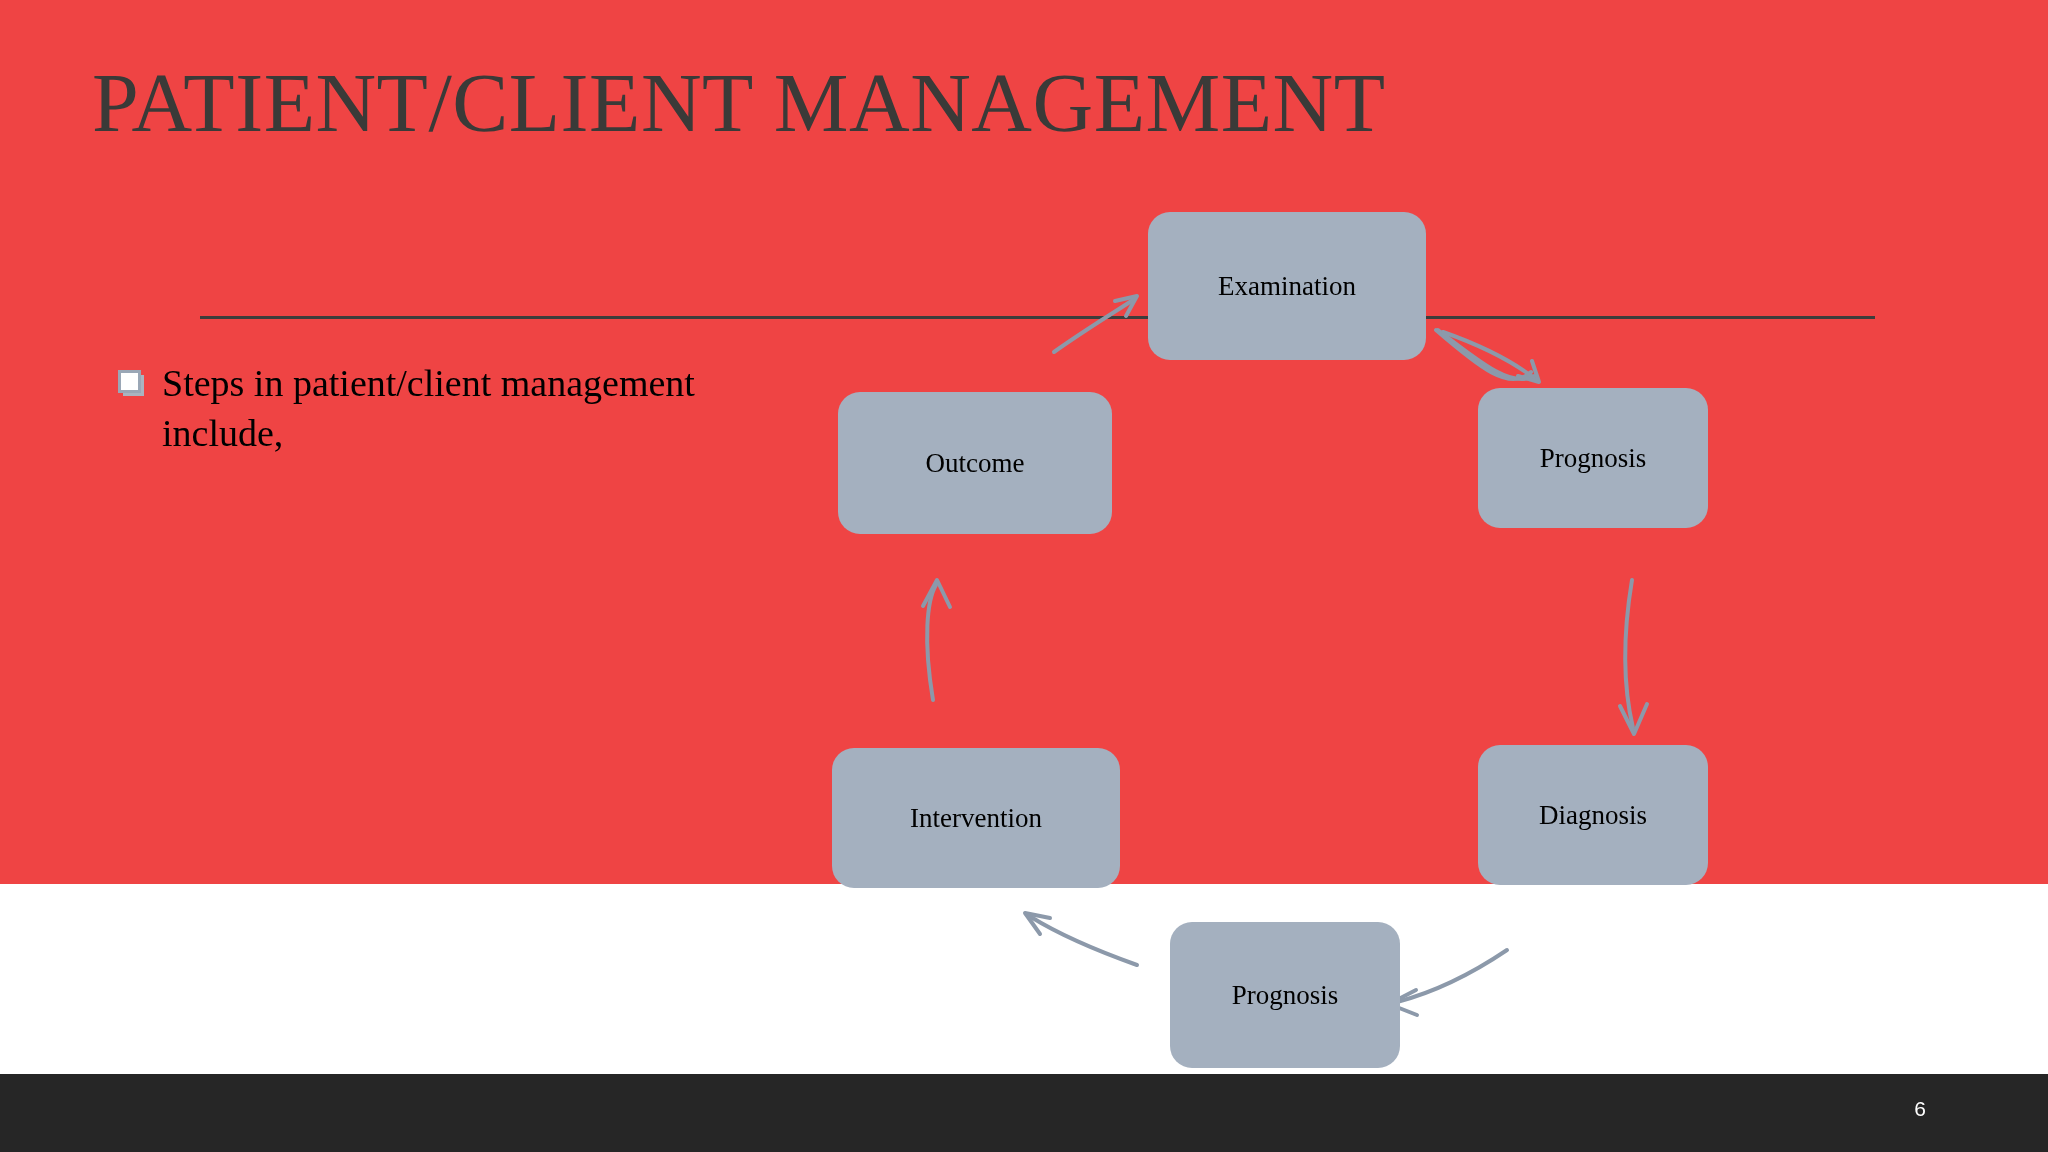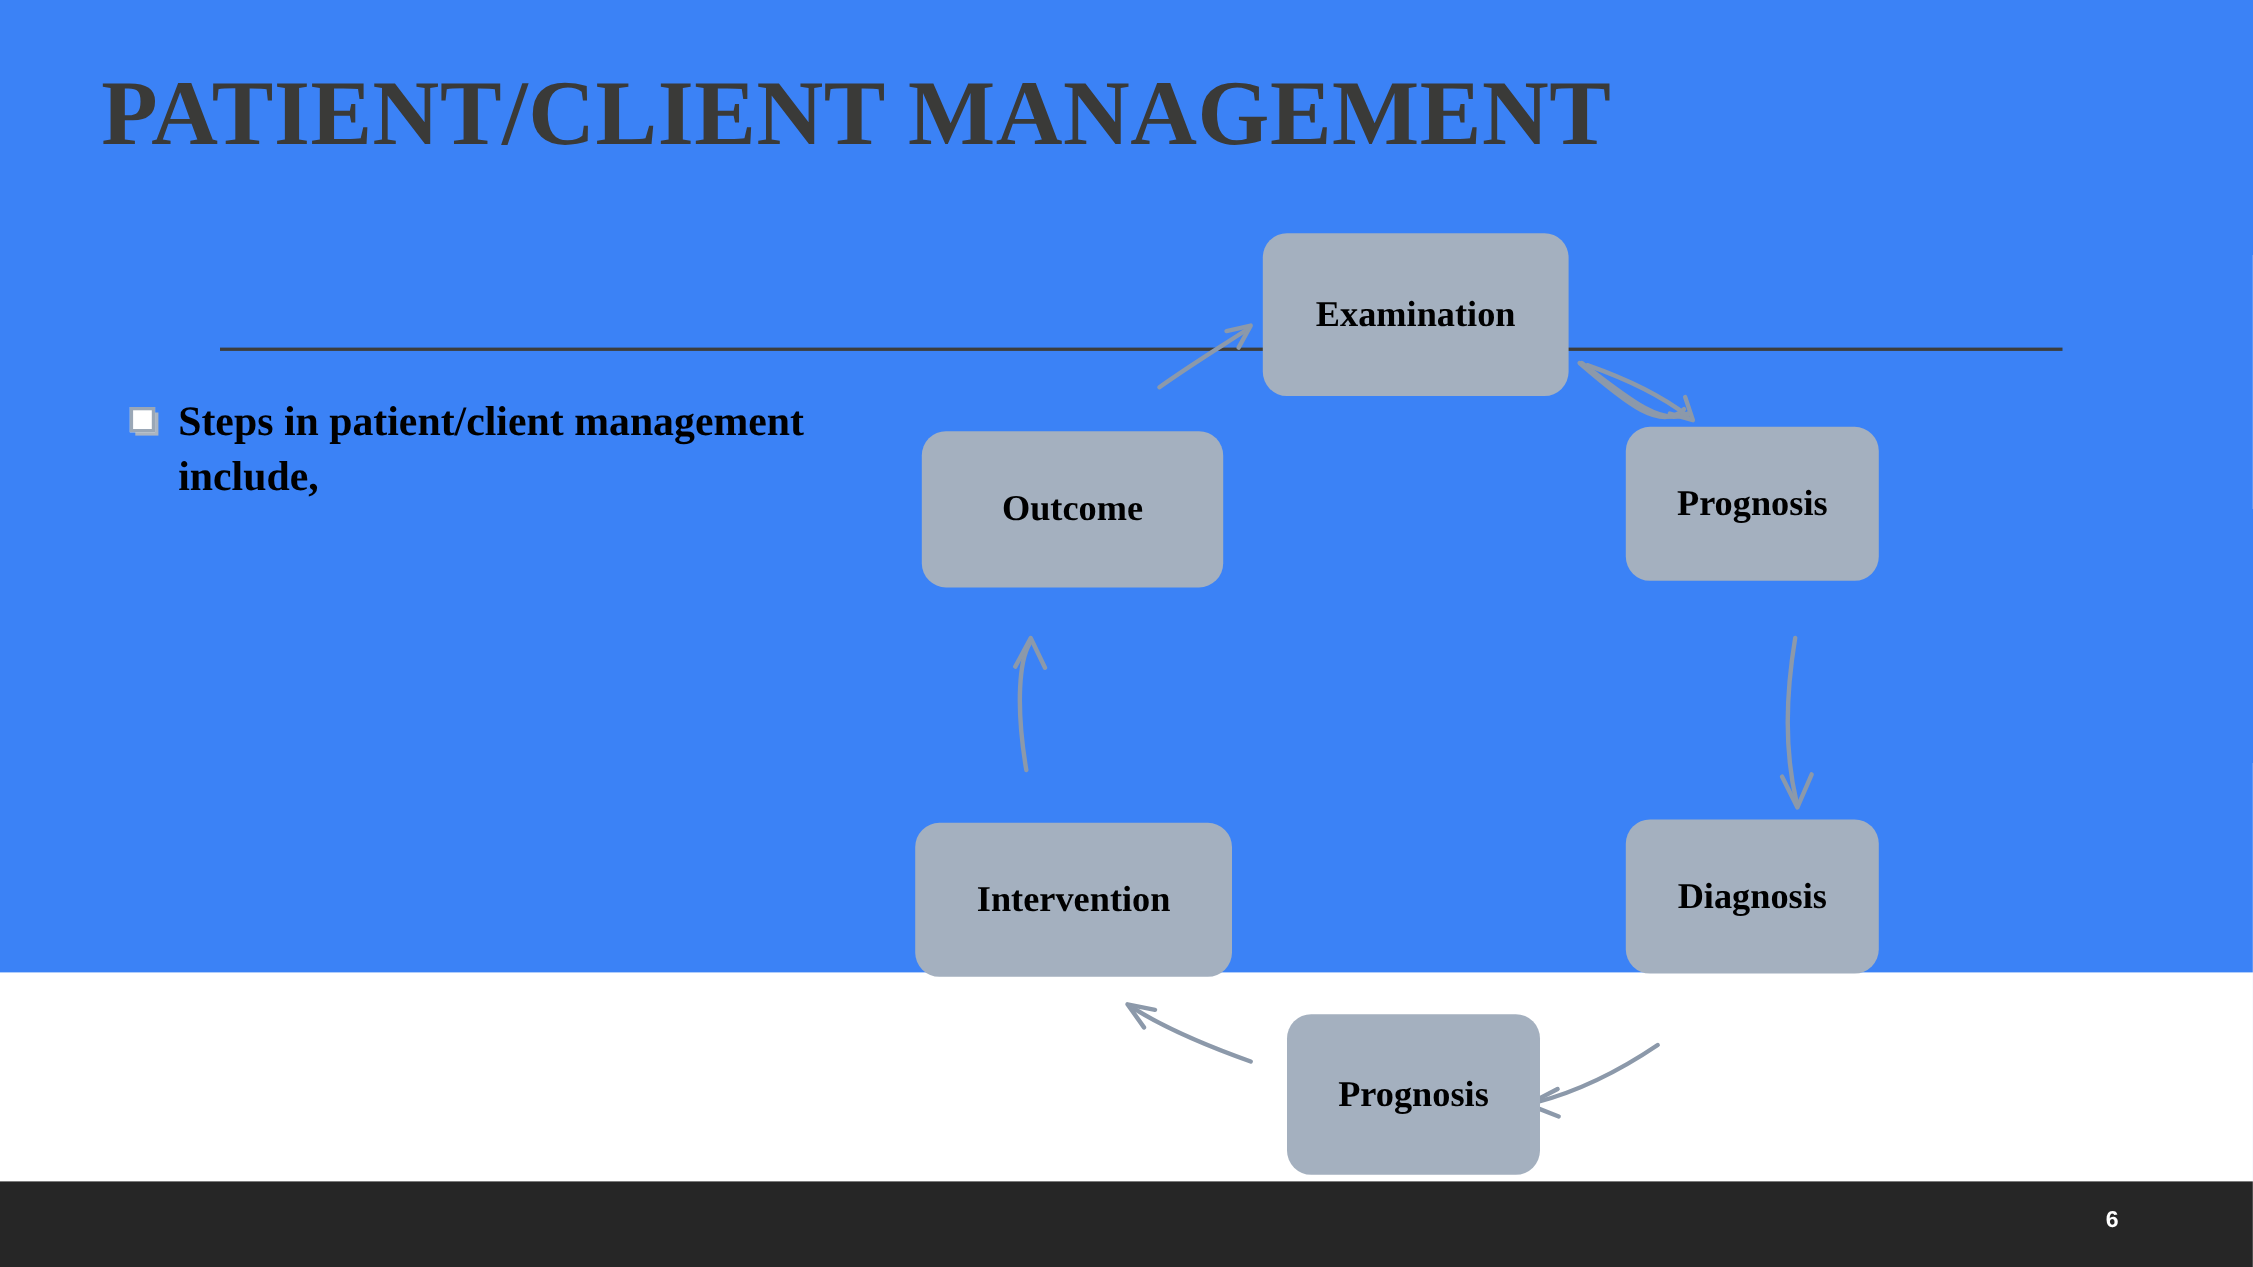--- a/index.html
+++ b/index.html
@@ -13,22 +13,21 @@
     overflow: hidden;
     font-family: "Liberation Serif", "DejaVu Serif", serif;
     position: relative;
   }
 
   #slide {
     position: absolute;
     left: 0; top: 0;
     width: 2048px;
     height: 884px;
-    background: #3b82f6;
-    font-weight: bold;
+    background: #ef4444;
   }
 
   
   #slide-title {
     position: absolute;
     left: 92px;
     top: 62px;
     width: 1600px;
     font-family: "Liberation Serif", "DejaVu Serif", serif;
     font-size: 84px;
@@ -90,21 +89,21 @@
   }
   .node {
     position: absolute;
     background: #a4b0bf;
     border-radius: 22px;
     display: flex;
     align-items: center;
     justify-content: center;
     color: #000000;
     font-family: "Liberation Serif", "DejaVu Serif", serif;
-    font-size: 33px;
+    font-size: 27px;
     line-height: 1;
     box-sizing: border-box;
   }
   .node-label { display: block; }
 
   #node-examination { left: 1148px; top: 212px; width: 278px; height: 148px; }
   #node-evaluation  { left: 1478px; top: 388px; width: 230px; height: 140px; }
   #node-diagnosis   { left: 1478px; top: 745px; width: 230px; height: 140px; }
   #node-prognosis   { left: 1170px; top: 922px; width: 230px; height: 146px; align-items: center; }
   #node-intervention{ left: 832px;  top: 748px; width: 288px; height: 140px; }

